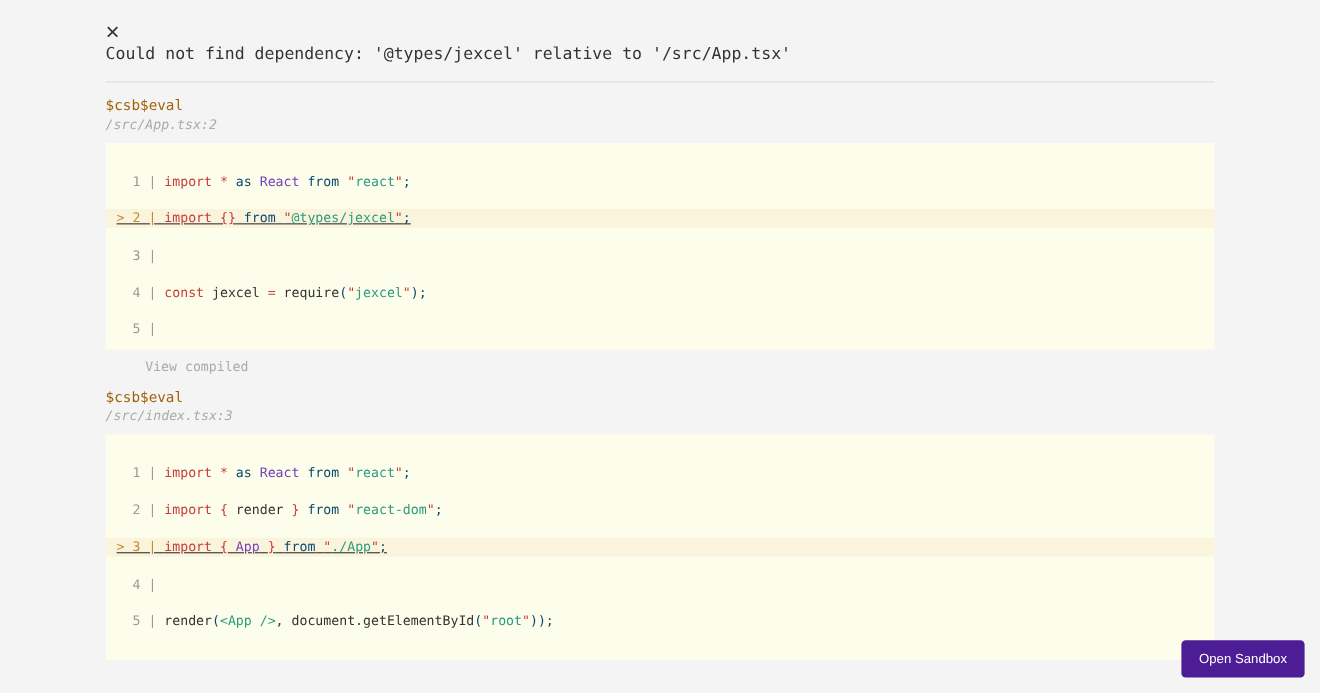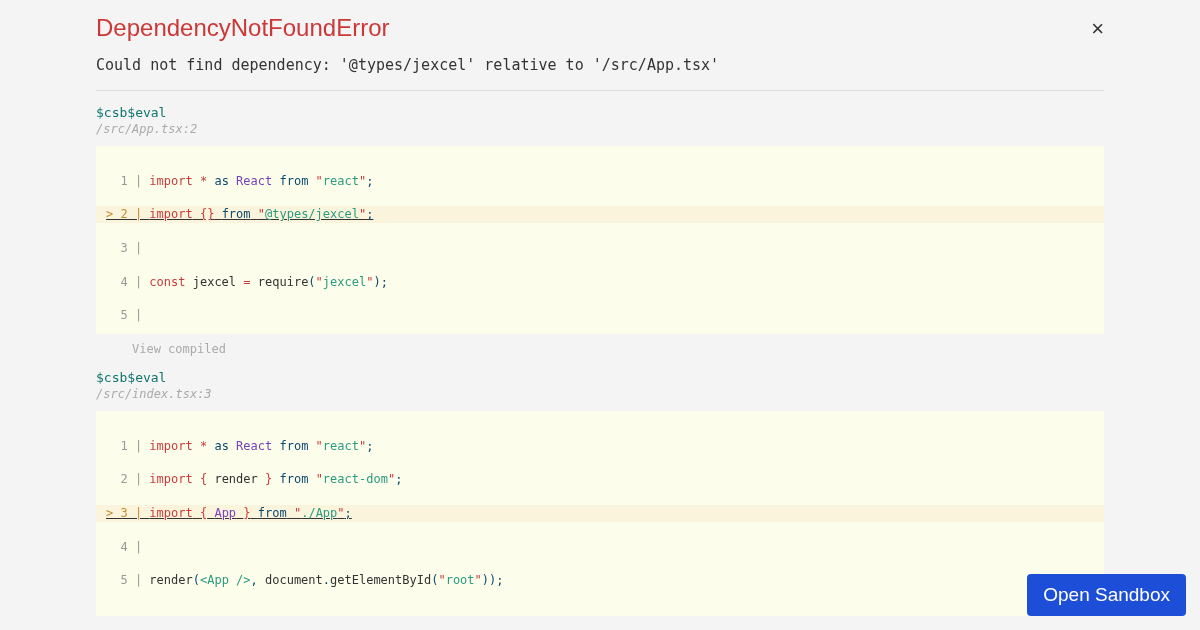--- a/index.html
+++ b/index.html
@@ -53,21 +53,21 @@
     }
     .collapse-row::before {
       content: "▸";
       font-size: 10px;
       margin-right: 6px;
       color: #333;
     }
     .frame-fn {
       font-family: Menlo, Consolas, monospace;
       font-size: 13px;
-      color: #0f766e;
+      color: #a16207;
       margin-top: 14px;
     }
     .frame-loc {
       font-family: Menlo, Consolas, monospace;
       font-size: 12px;
       color: #aaa;
       margin-top: 2px;
       margin-bottom: 10px;
       font-style: italic;
     }
@@ -96,35 +96,34 @@
       font-size: 12px;
       color: #aaa;
       margin-top: 8px;
       cursor: pointer;
       margin-left: 36px;
     }
     .open-sandbox {
       position: absolute;
       right: 14px;
       bottom: 14px;
-      background: #1d4ed8;
+      background: #4c1d95;
       color: #fff;
-      font-size: 19px;
+      font-size: 12px;
       padding: 10px 16px;
       border-radius: 4px;
       cursor: pointer;
       font-family: -apple-system, BlinkMacSystemFont, "Segoe UI", Helvetica, Arial, sans-serif;
     }
   </style>
 </head>
 <body>
 
 <div class="container">
   <div class="header-row">
-    <div class="error-title">DependencyNotFoundError</div>
     <div class="close">×</div>
   </div>
   <div class="error-message">Could not find dependency: '@types/jexcel' relative to '/src/App.tsx'</div>
   <hr class="divider">
 
 
   <div class="frame-fn">$csb$eval</div>
   <div class="frame-loc">/src/App.tsx:2</div>
 
   <div class="code-block">

